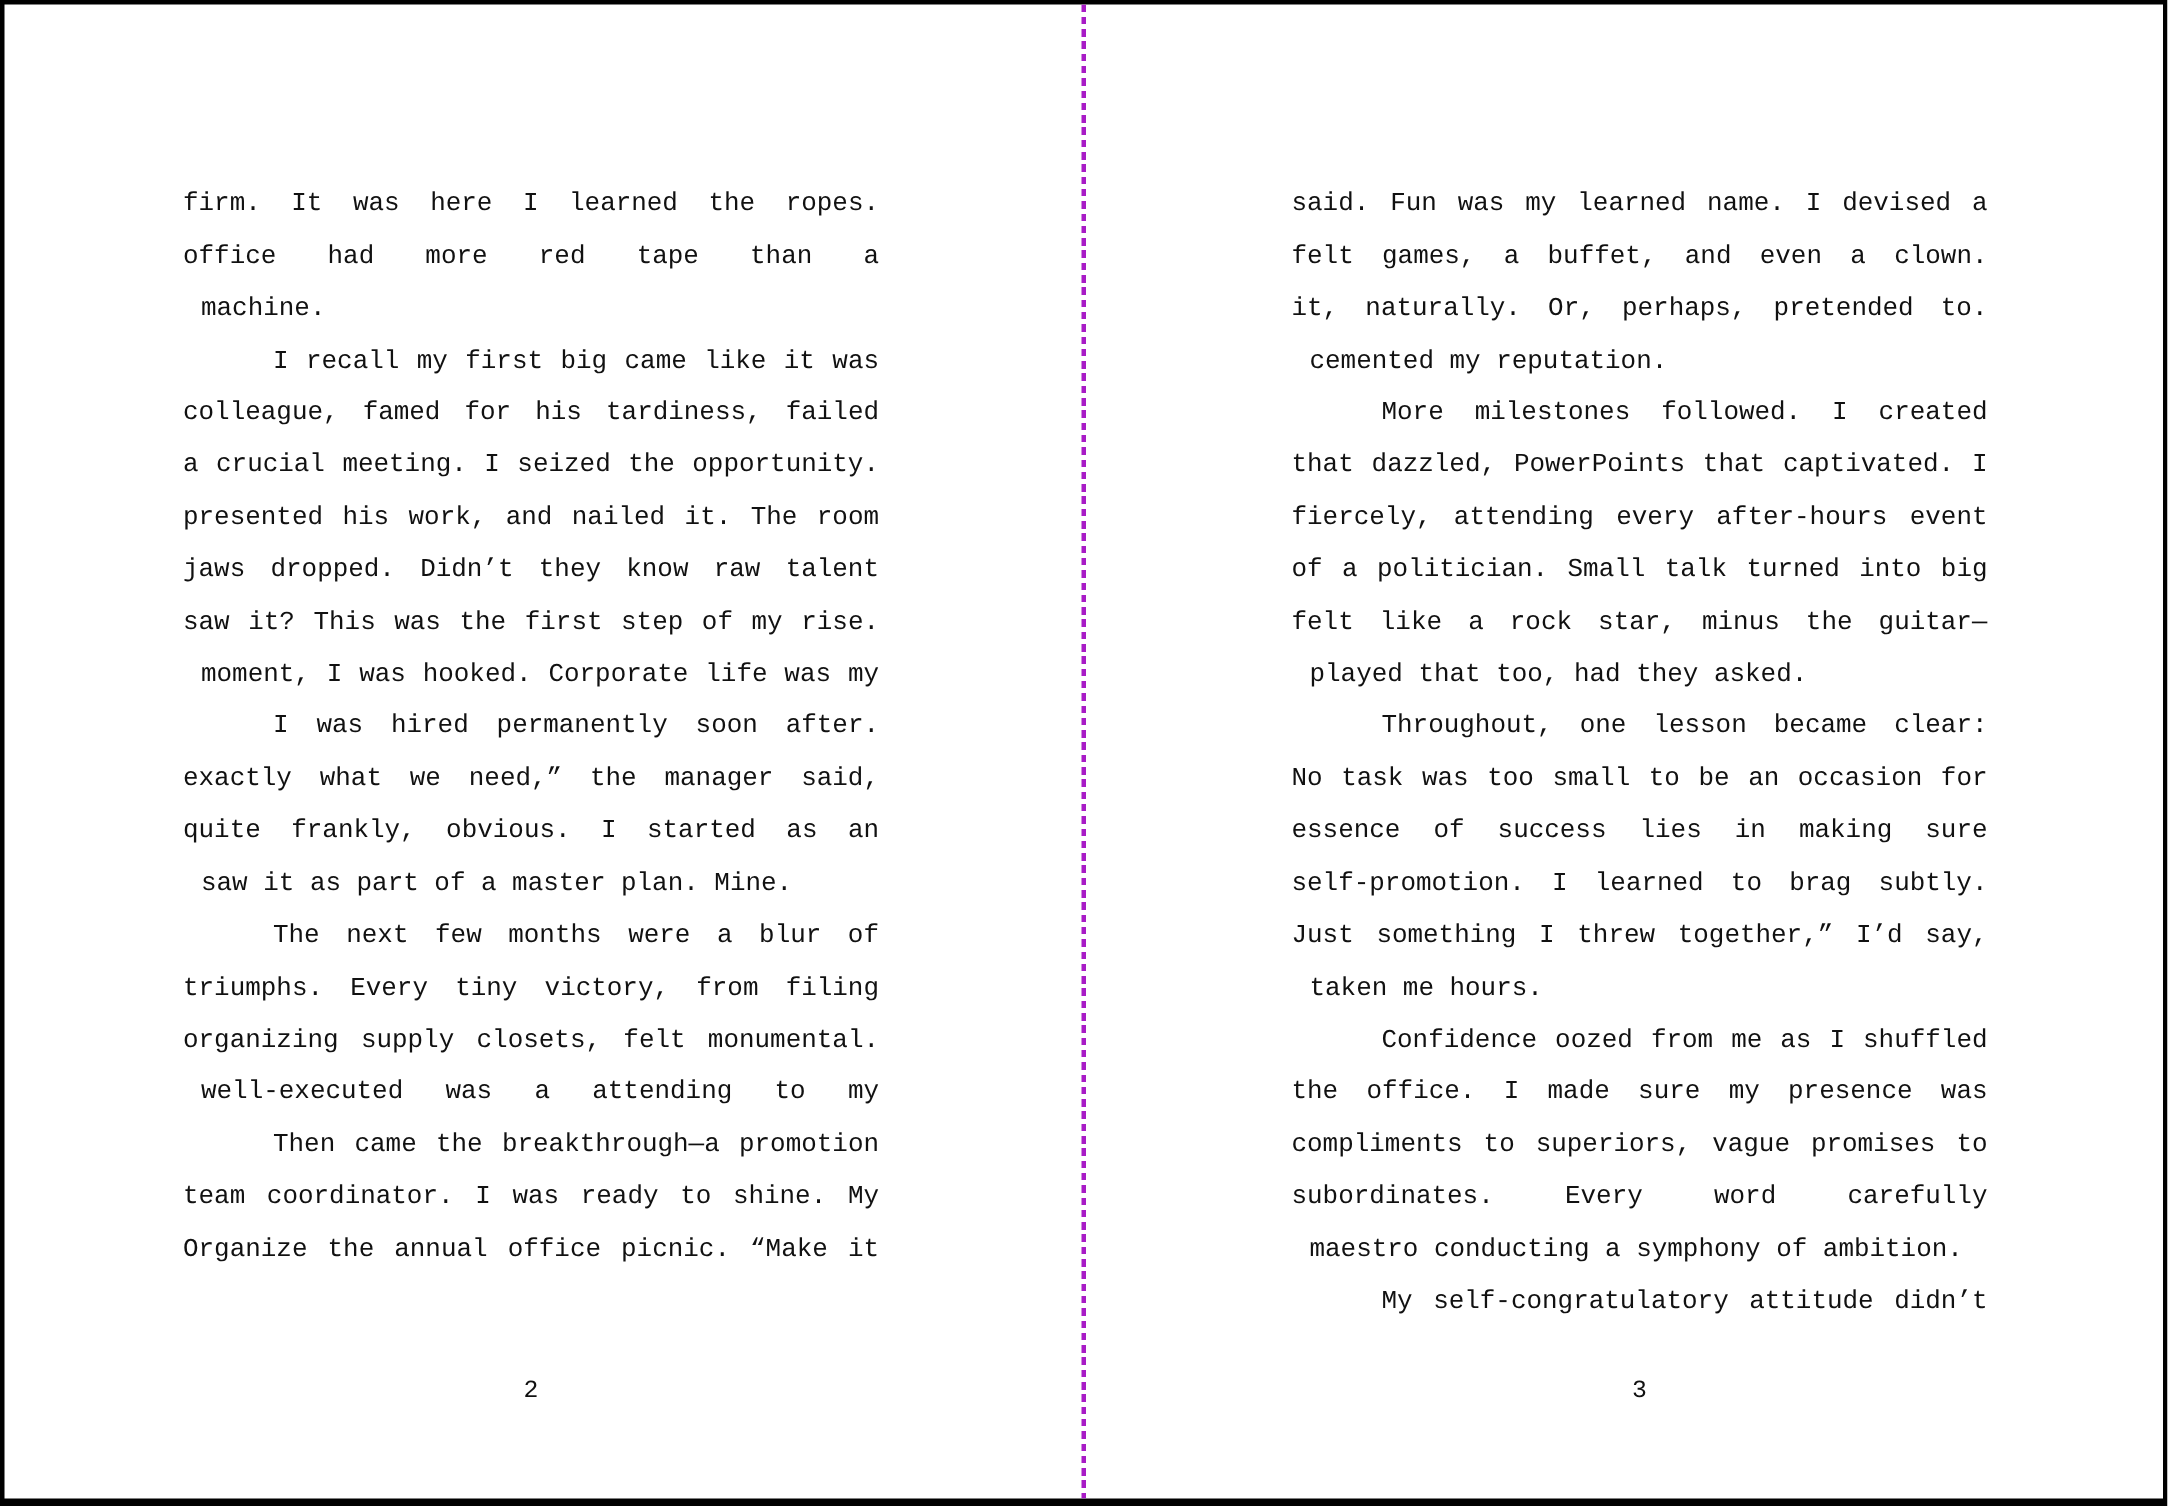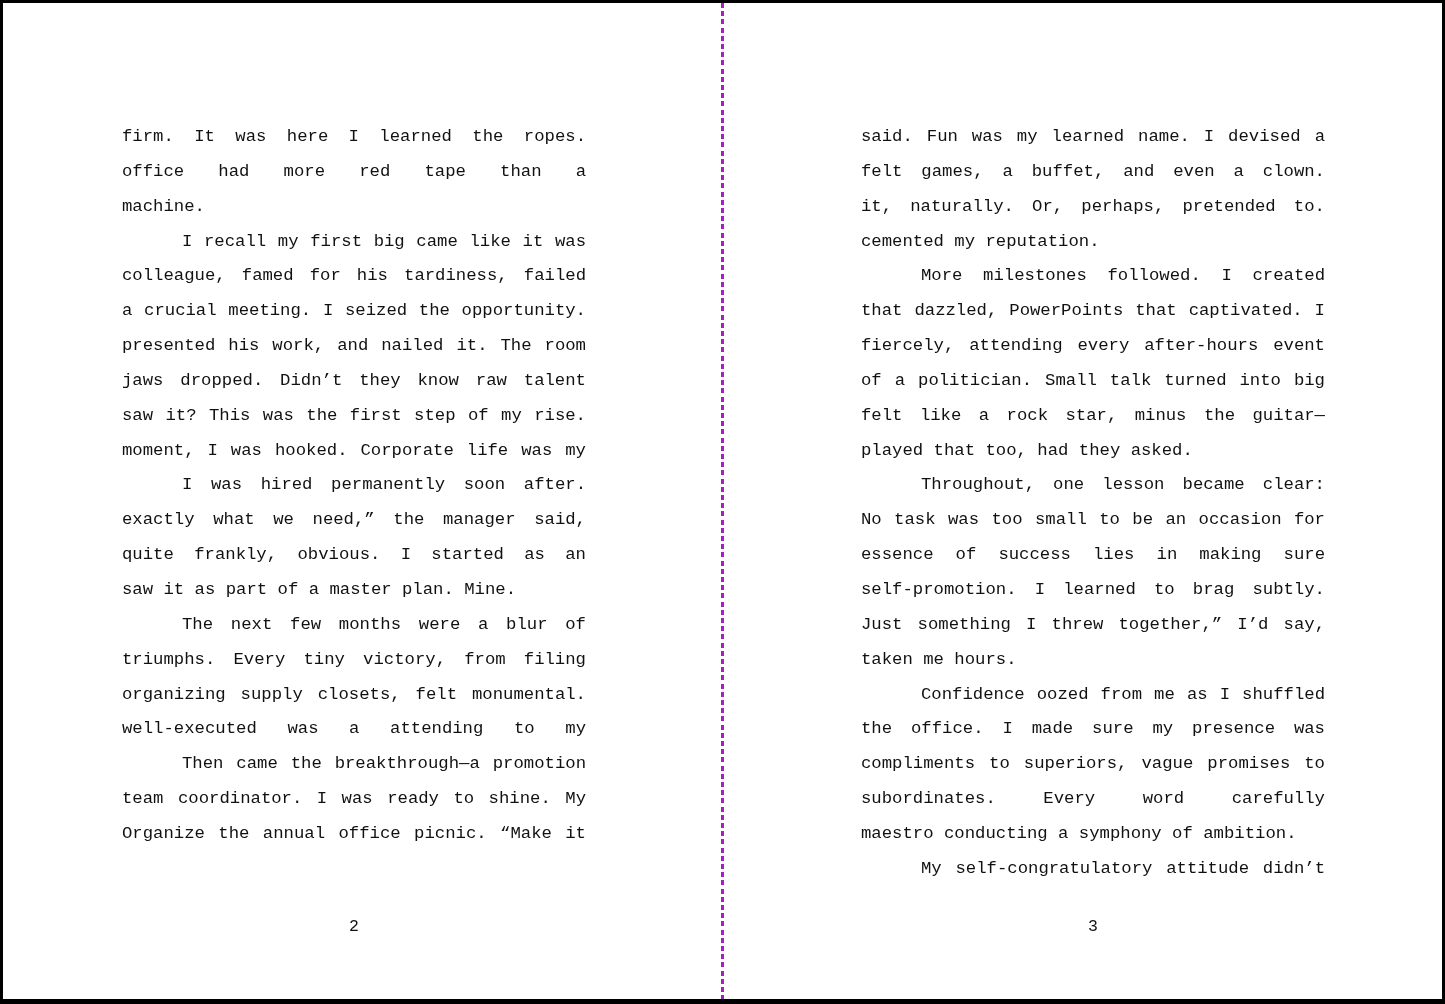--- a/index.html
+++ b/index.html
@@ -49,20 +49,21 @@
     height: 34.857px;
     line-height: 34.857px;
     font-size: 17.3px;
     text-align: justify;
     text-align-last: justify;
     white-space: normal;
     overflow: hidden;
   }
   .line.para-end {
     text-align-last: left;
+    margin-left: 12px;
   }
   .line.indent {
     text-indent: 60px;
   }
   .page-number {
     position: absolute;
     left: 0;
     right: 0;
     top: 796px;
     text-align: center;

